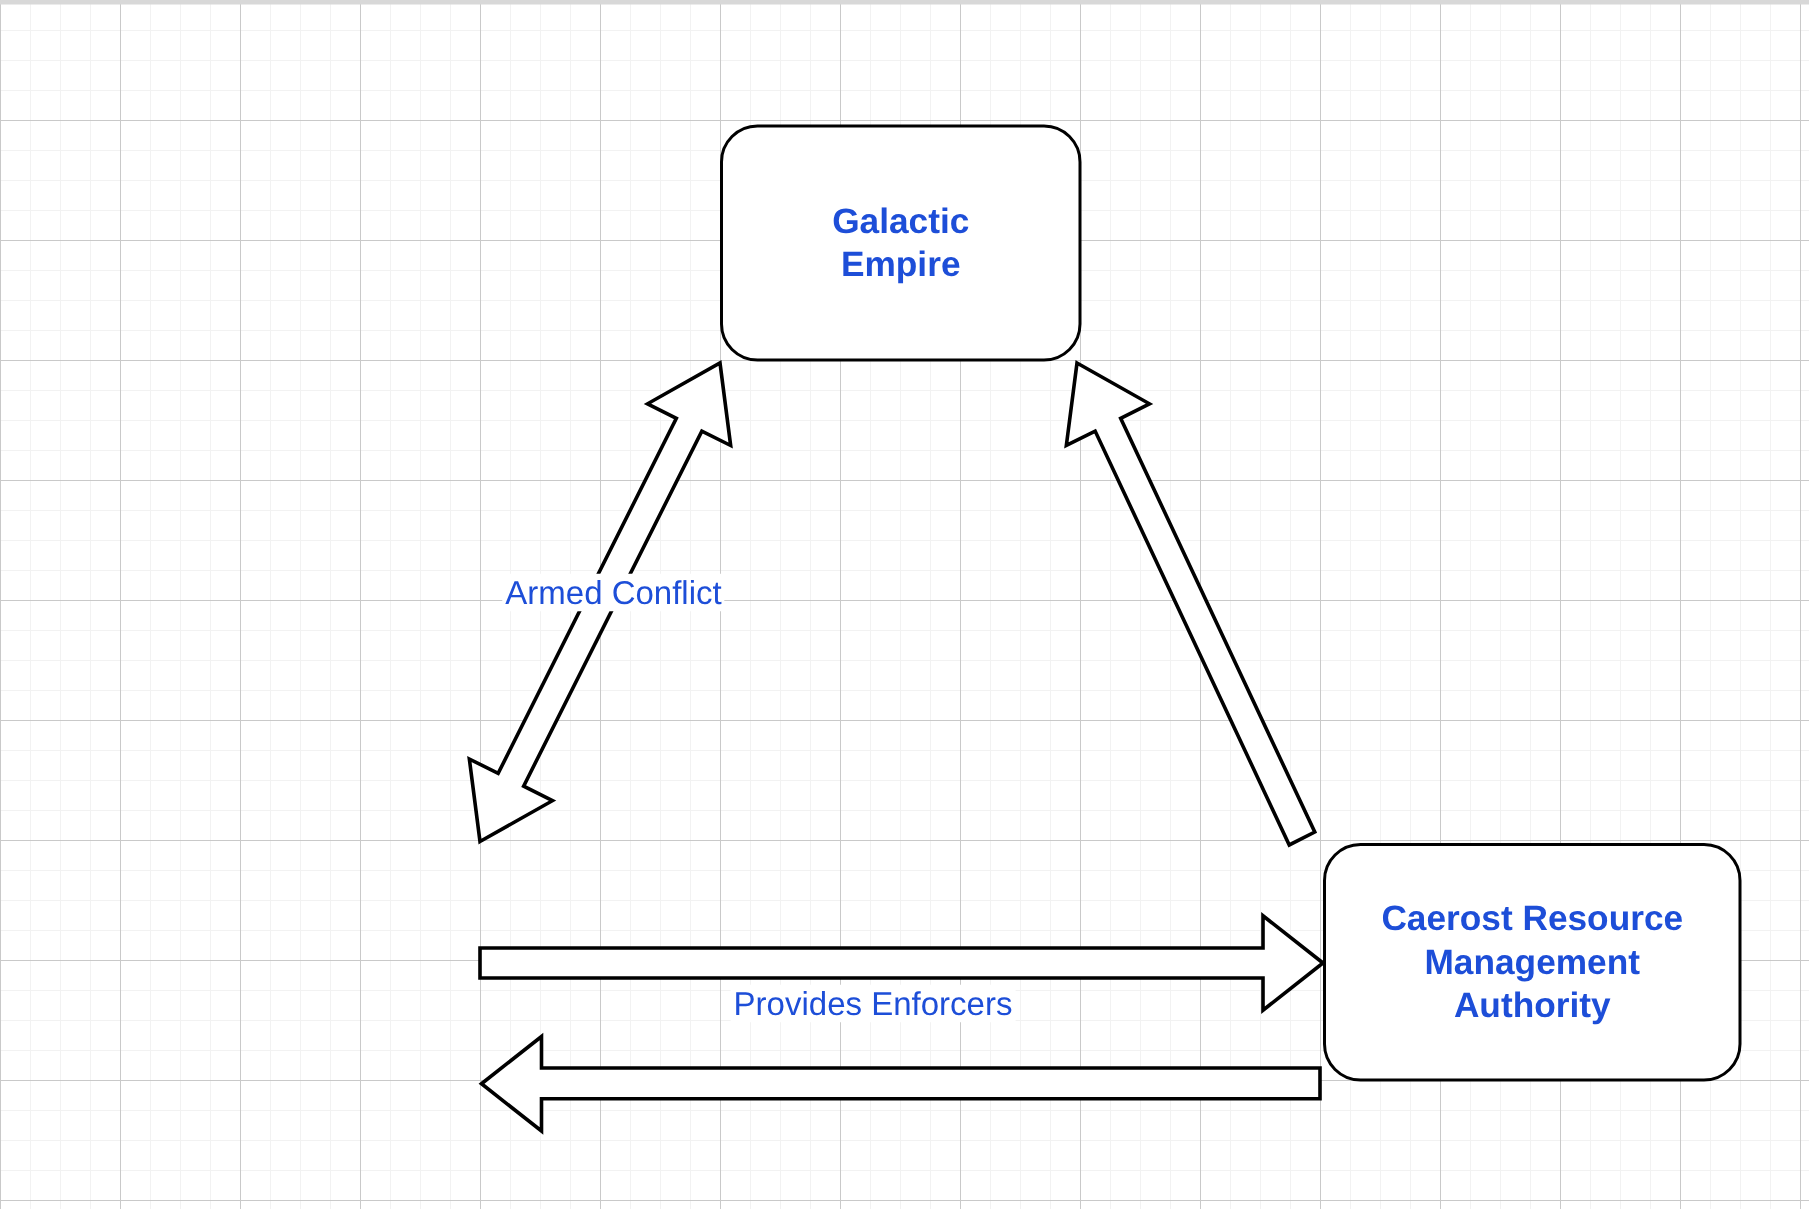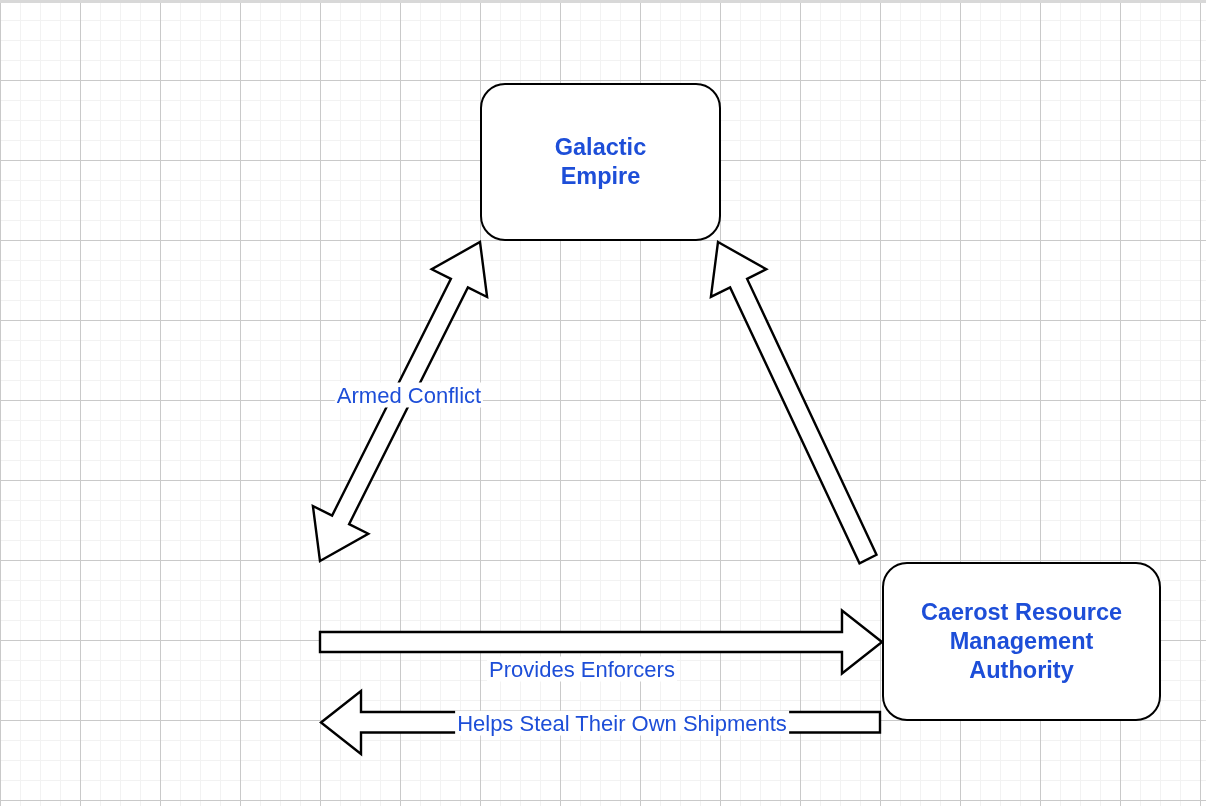--- a/index.html
+++ b/index.html
@@ -101,15 +101,14 @@
     <span>Caerost Resource
 Management
 Authority</span>
   </div>
 
   <div class="edge-label label-armed-conflict">Armed Conflict</div>
 
 
   <div class="edge-label label-provides-enforcers">Provides Enforcers</div>
 
-  <div class="edge-label label-helps-steal">Helps Steal Their Own Shipments</div>
 
 </div>
 
 </body></html>

